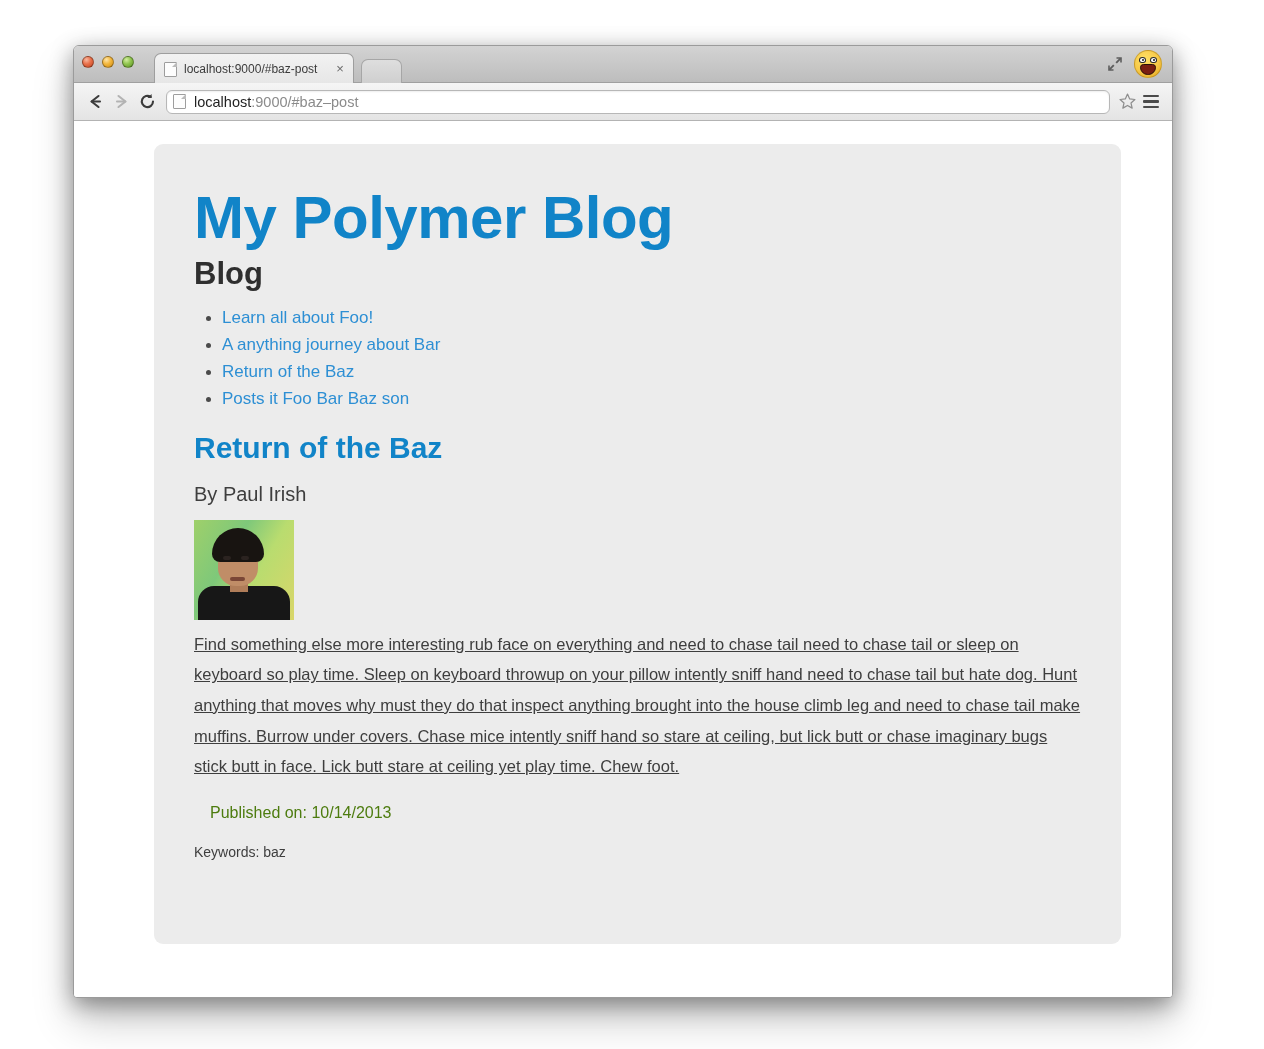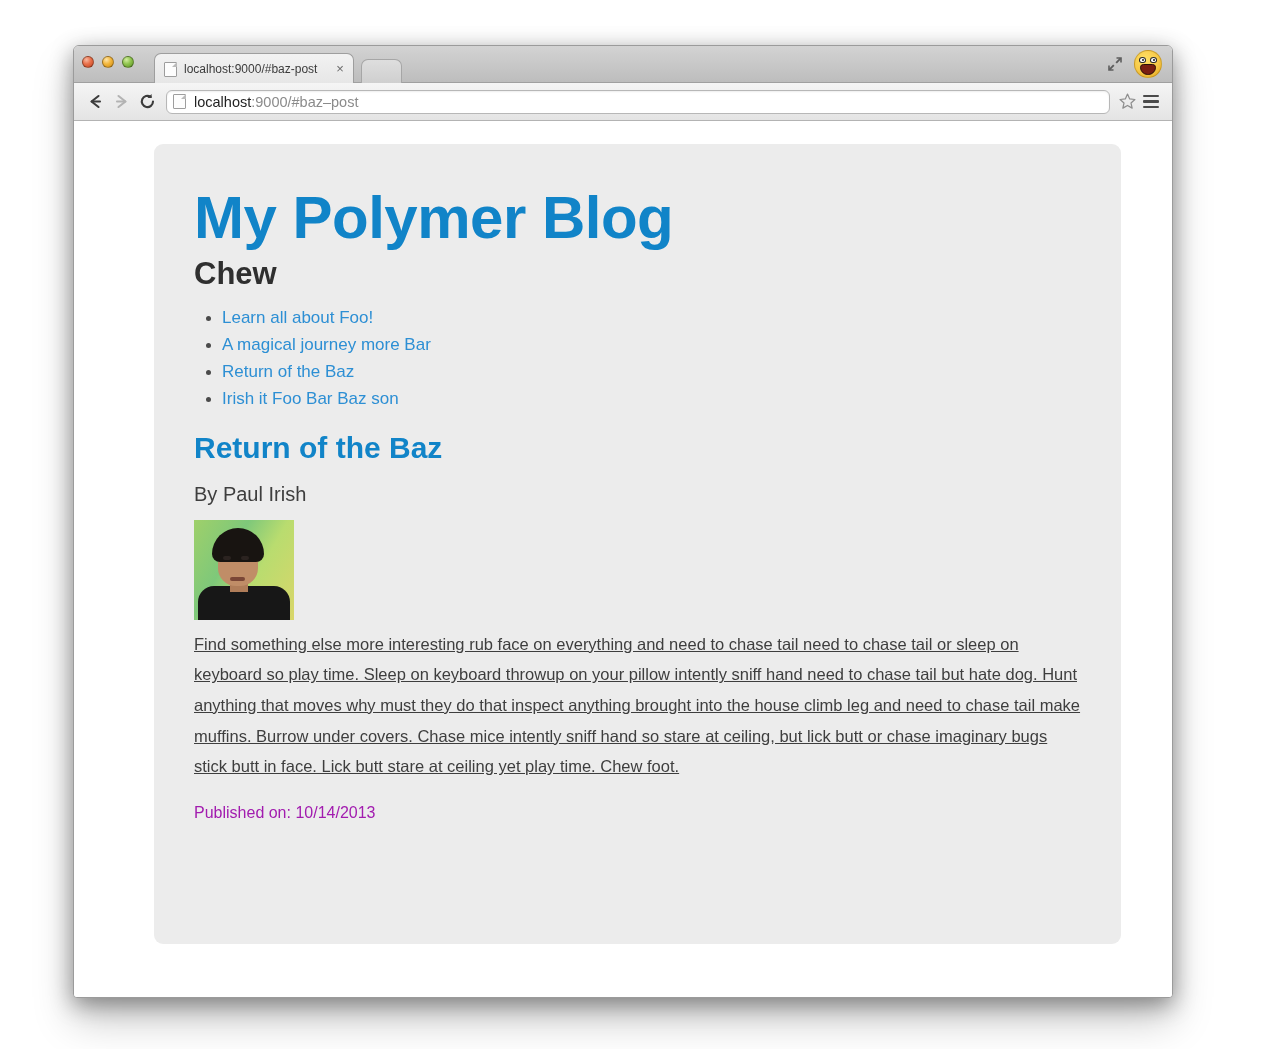--- a/index.html
+++ b/index.html
@@ -363,23 +363,23 @@
 
   .post-body {
     margin: 9px 0 0 0;
     font-size: 16.5px;
     line-height: 1.86;
     color: #3e3e3e;
     max-width: 890px;
     text-decoration: underline;
   }
   .post-meta {
-    margin: 22px 0 0 0;
+    margin: 22px 0 0 16px;
     font-size: 16px;
-    color: #a21caf;
+    color: #4d7c0f;
   }
   .post-keywords {
     margin: 22px 0 0 0;
     font-size: 14px;
     color: #3e3e3e;
   }
 </style>
 </head>
 <body>
 
@@ -454,41 +454,42 @@
       <i></i>
       <i></i>
       <i></i>
     </span>
   </div>
 
   <div class="viewport">
     <div class="card">
 
       <h1 class="blog-title">My Polymer Blog</h1>
-      <h2 class="posts-heading">Chew</h2>
+      <h2 class="posts-heading">Blog</h2>
 
       <ul class="post-list">
         <li><a class="post-link">Learn all about Foo!</a></li>
-        <li><a class="post-link">A magical journey more Bar</a></li>
+        <li><a class="post-link">A anything journey about Bar</a></li>
         <li><a class="post-link">Return of the Baz</a></li>
-        <li><a class="post-link">Irish it Foo Bar Baz son</a></li>
+        <li><a class="post-link">Posts it Foo Bar Baz son</a></li>
       </ul>
 
       <h2 class="post-title">Return of the Baz</h2>
       <p class="post-author">By Paul Irish</p>
 
       <div class="author-photo">
         <span class="body"></span>
         <span class="neck"></span>
         <span class="face"></span>
         <span class="hair"></span>
         <span class="eyeL"></span>
         <span class="eyeR"></span>
         <span class="mouthline"></span>
       </div>
 
       <p class="post-body">Find something else more interesting rub face on everything and need to chase tail need to chase tail or sleep on keyboard so play time. Sleep on keyboard throwup on your pillow intently sniff hand need to chase tail but hate dog. Hunt anything that moves why must they do that inspect anything brought into the house climb leg and need to chase tail make muffins. Burrow under covers. Chase mice intently sniff hand so stare at ceiling, but lick butt or chase imaginary bugs stick butt in face. Lick butt stare at ceiling yet play time. Chew foot.</p>
       <p class="post-meta">Published on: 10/14/2013</p>
+      <p class="post-keywords">Keywords: baz</p>
 
     </div>
   </div>
 
 </div>
 
 </body></html>

